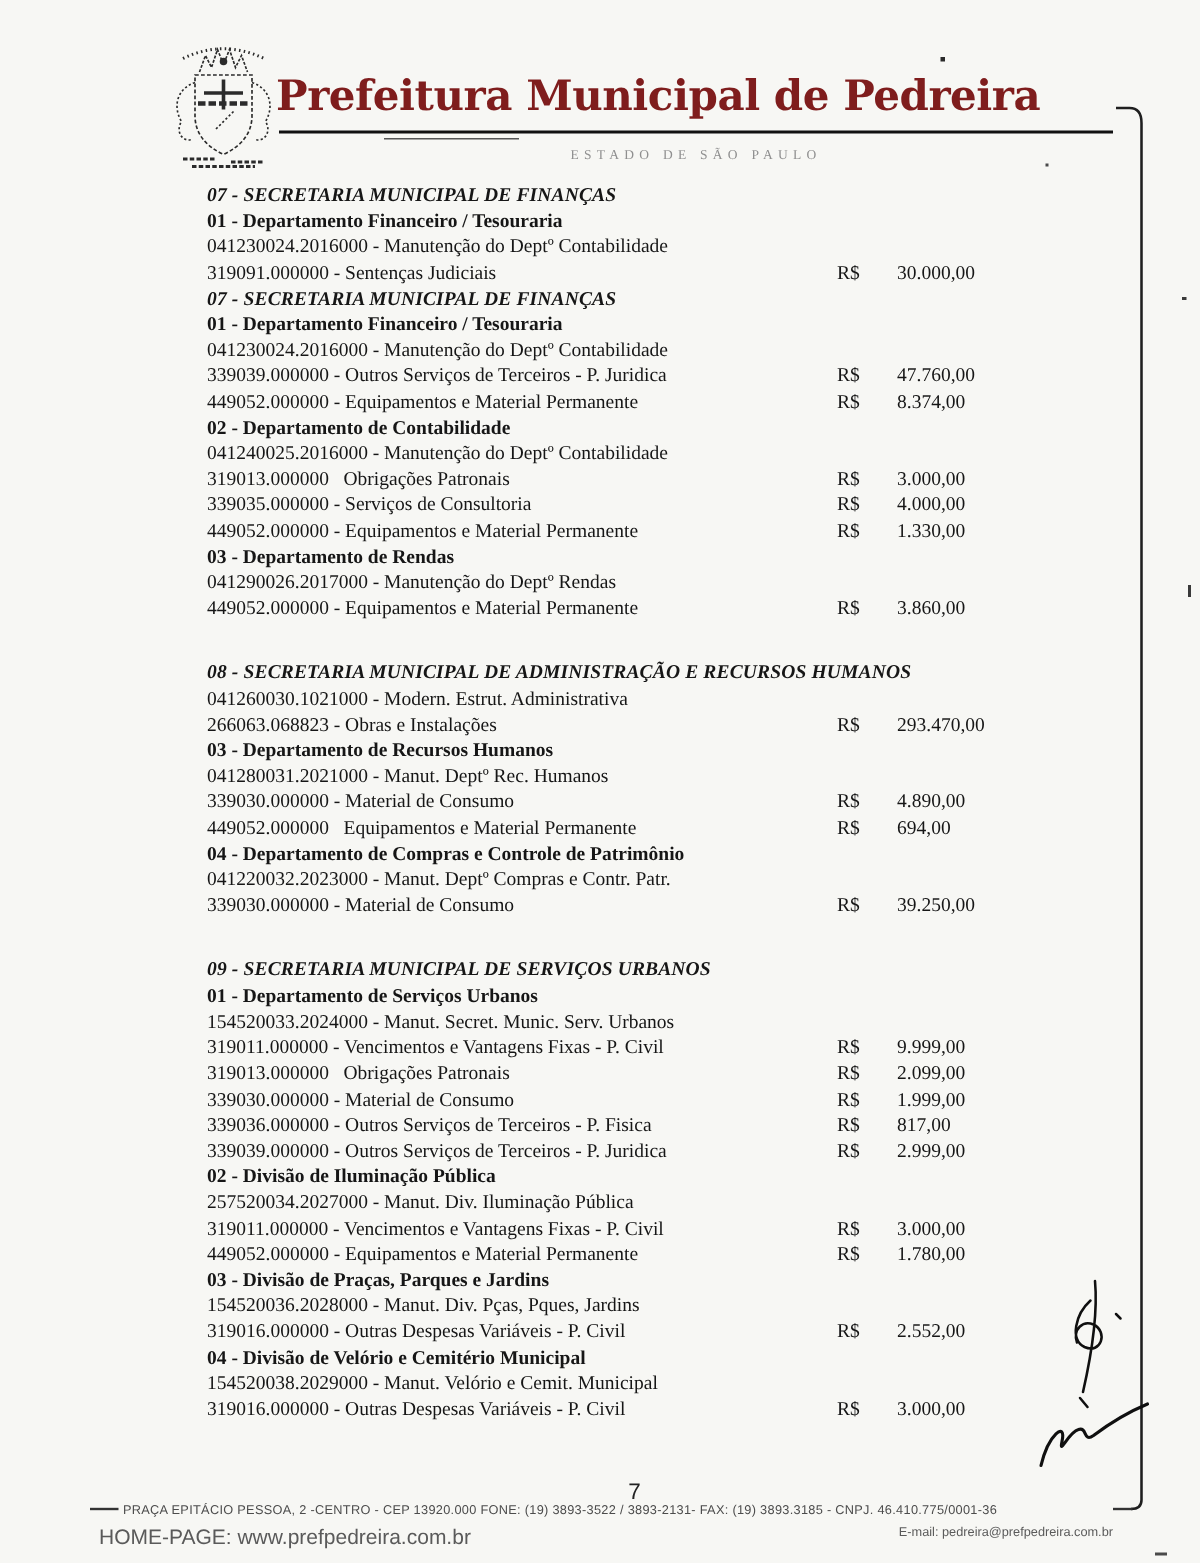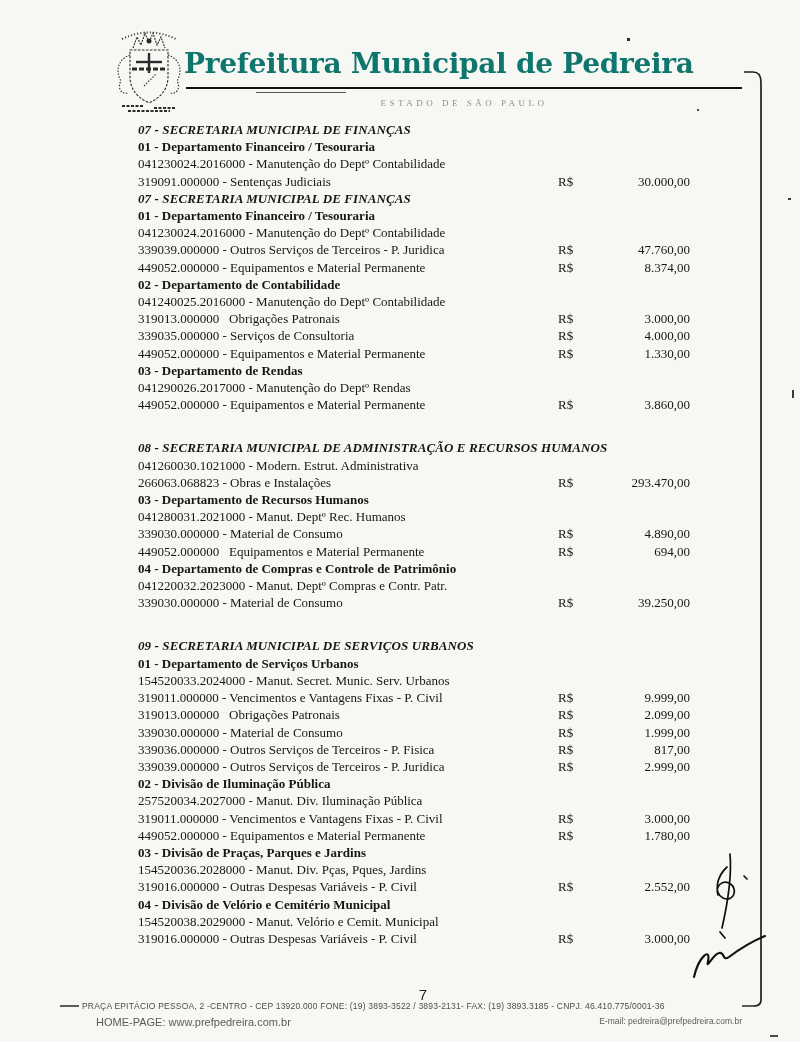--- a/index.html
+++ b/index.html
@@ -7,53 +7,53 @@
   body { font-family:"Liberation Sans", sans-serif; background:#e8e8e6; }
   .page {
     position:absolute; left:0; top:0; width:800px; height:1042px;
     background:#f7f7f4; overflow:hidden; color:#1c1c1c;
   }
   
   .coat { position:absolute; left:104px; top:24px; width:90px; height:92px; }
   .org-title {
     position:absolute; left:184px; top:47px; width:562px;
     font-family:"DejaVu Serif", serif; font-weight:bold;
-    font-size:28px; letter-spacing:-0.3px; white-space:nowrap; color:#0f766e;
+    font-size:28px; letter-spacing:-0.3px; white-space:nowrap; color:#7f1d1d;
   }
   .title-rule { position:absolute; left:186px; top:87px; width:556px; height:2px; background:#111; }
   .title-rule-frag { position:absolute; left:256px; top:92px; width:90px; height:1px; background:#555; }
   .org-subtitle {
     position:absolute; left:186px; top:98px; width:556px; text-align:center;
     font-family:"Liberation Serif", serif; font-size:9px; letter-spacing:3.5px;
     color:#8f8f8f; white-space:nowrap;
   }
   
   .budget {
     position:absolute; left:138px; top:121px; width:552px;
     font-size:13px; line-height:17.2px; color:#161616;font-family:Liberation Serif, serif;
   }
   .row.section { font-weight:bold; font-style:italic; letter-spacing:0.1px; }
   .row.dept    { font-weight:bold; }
   .row.item    { display:flex; }
   .row .lbl    { flex:1; white-space:pre; overflow:hidden; }
   .row .cur    { width:40px; flex:none; }
-  .row .val    { width:92px; flex:none; text-align:right; }
+  .row .val    { width:92px; flex:none; text-align:left; }
   .row.gap     { margin-top:26px; }
   
   .page-number {
     position:absolute; left:403px; top:986px; width:40px; text-align:center;
     font-size:15px; color:#222;
   }
   .footer-line1 {
     position:absolute; left:82px; top:1001px; width:660px;
     font-size:8.5px; letter-spacing:0.2px; color:#4c4c4c; white-space:nowrap;
   }
   .footer-homepage {
-    position:absolute; left:96px; top:1016px;
-    font-size:11px; color:#5a5a5a; white-space:nowrap;
+    position:absolute; left:66px; top:1016px;
+    font-size:14px; color:#5a5a5a; white-space:nowrap;
   }
   .footer-email {
     position:absolute; right:58px; top:1016px;
     font-size:8.5px; color:#5a5a5a; white-space:nowrap;
   }
   .overlay { position:absolute; left:0; top:0; pointer-events:none; }
 </style>
 </head>
 <body>
 

